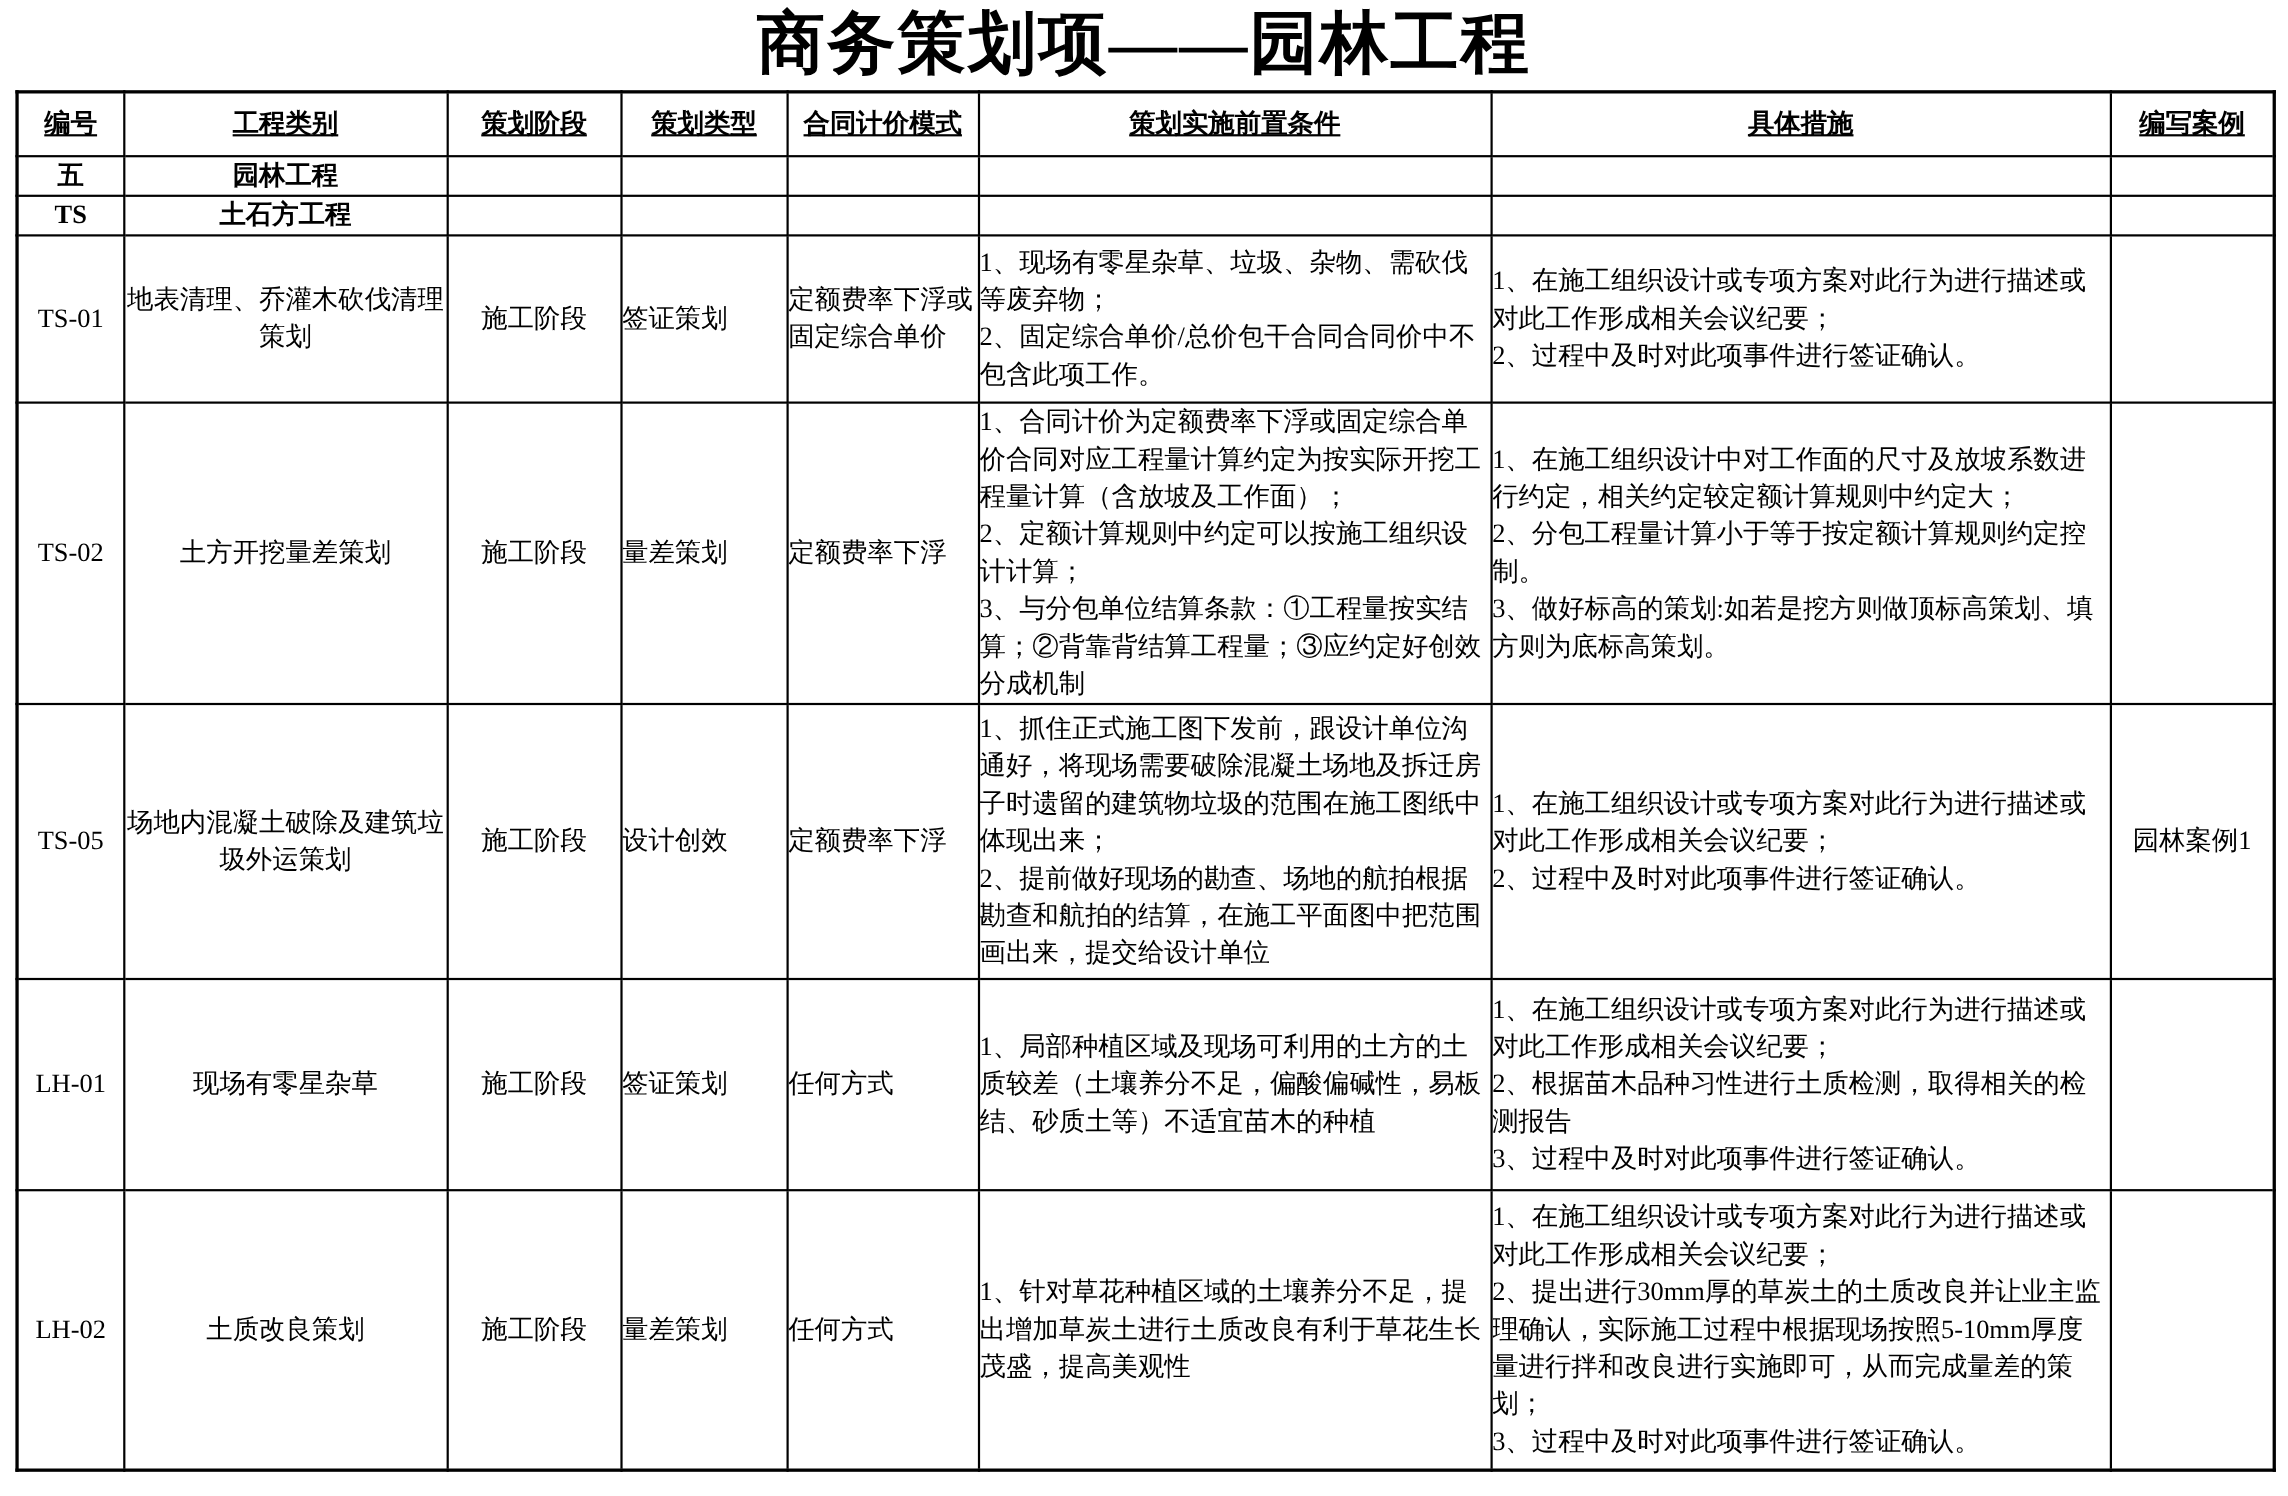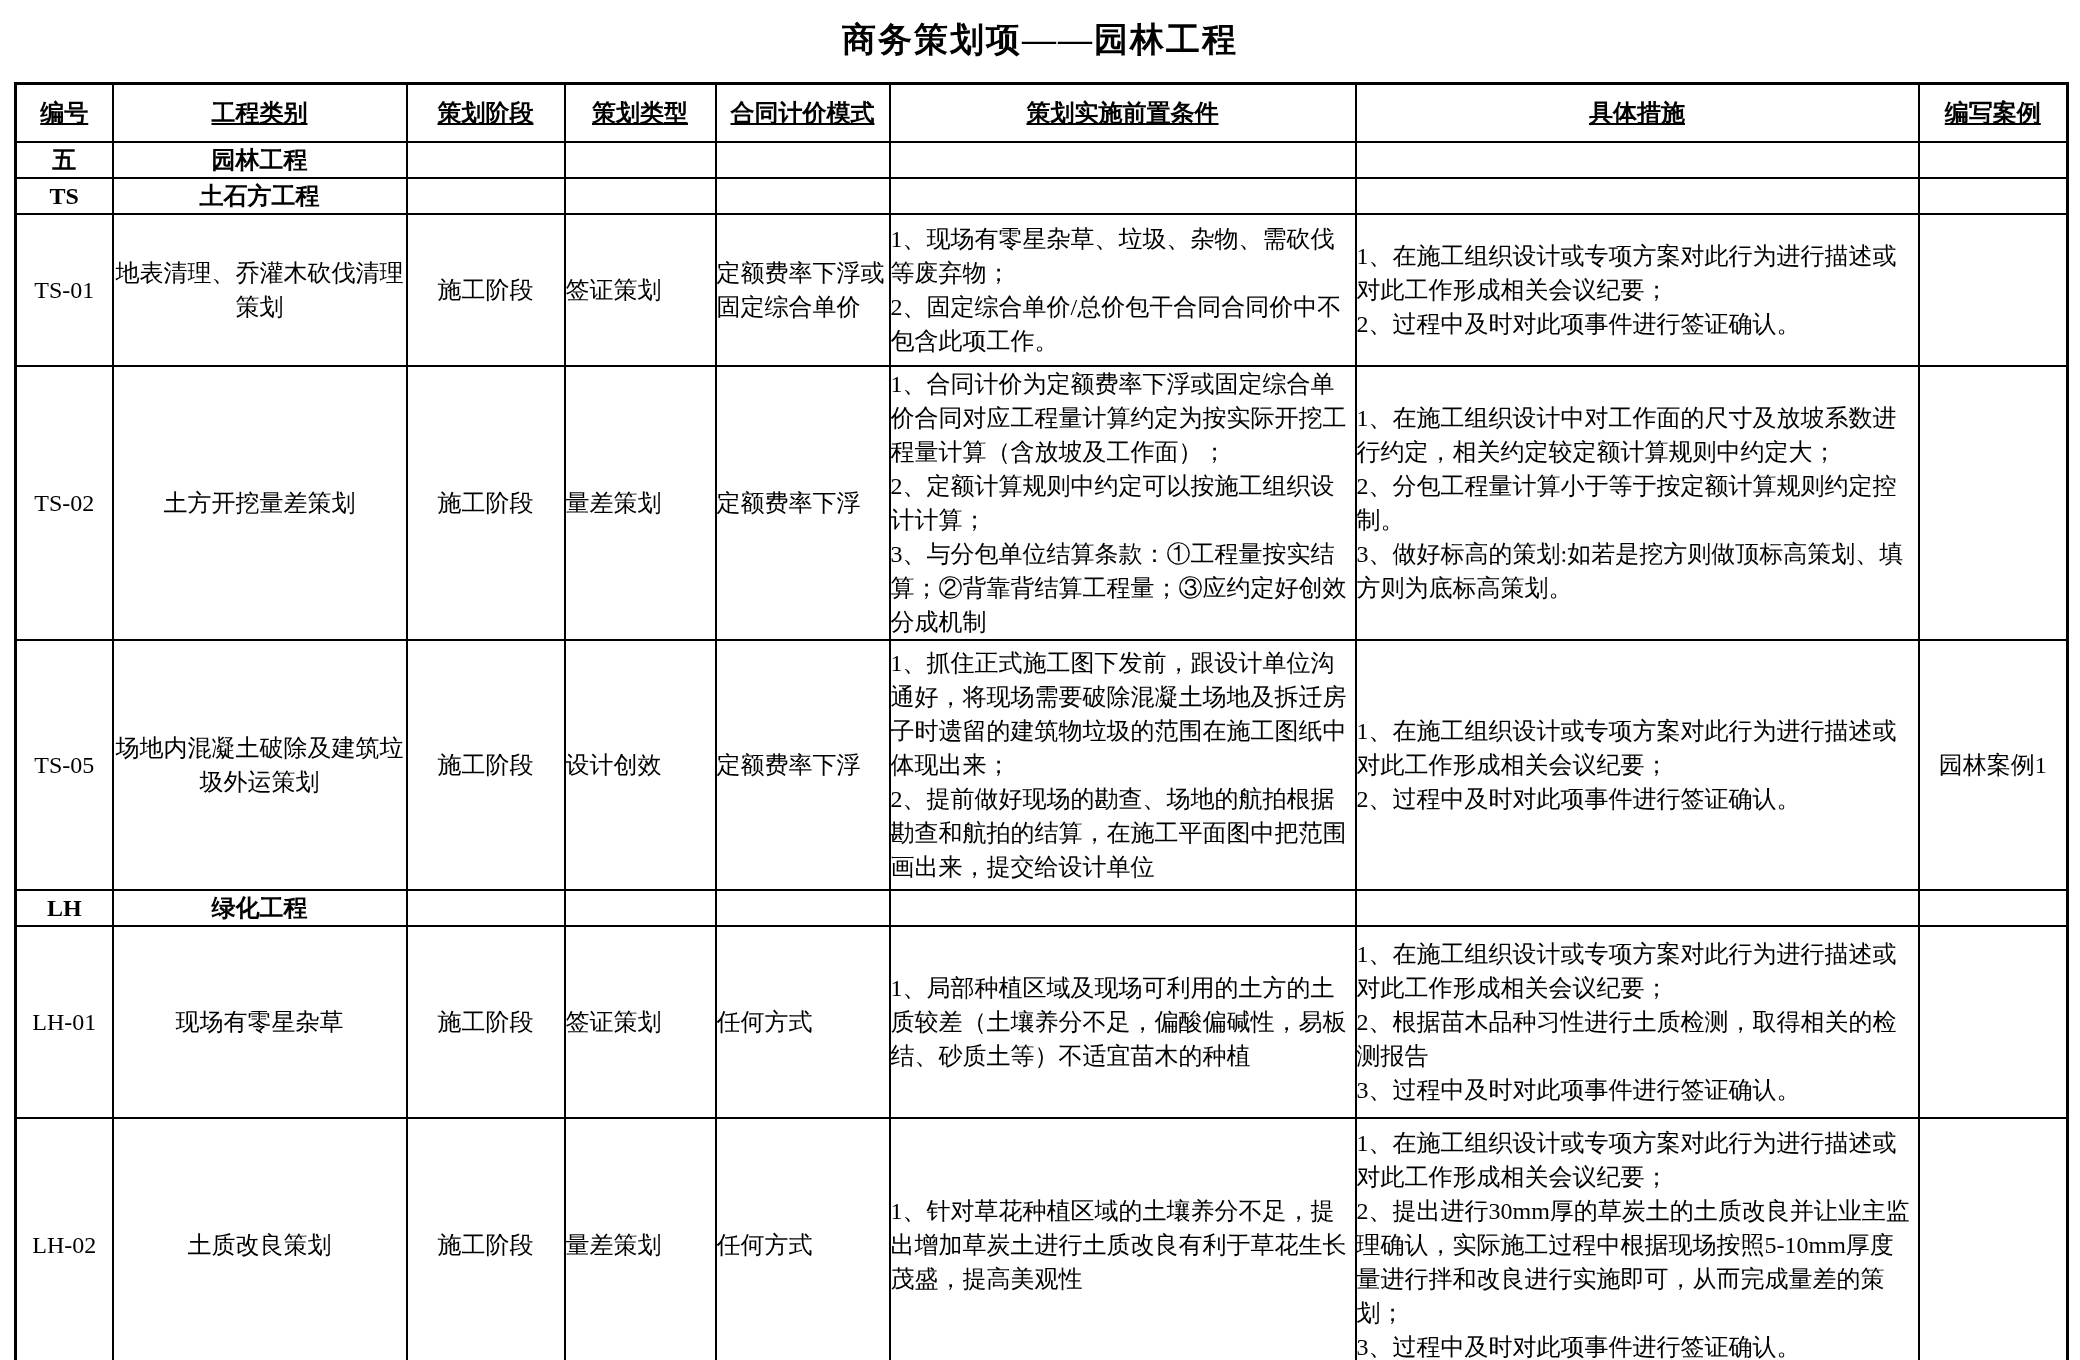--- a/index.html
+++ b/index.html
@@ -3,21 +3,21 @@
 <meta charset="utf-8">
 <style>
   html,body{margin:0;padding:0;background:#ffffff;}
   body{
     width:2080px;height:1360px;overflow:hidden;
     font-family:"Liberation Serif","DejaVu Serif",serif;
     color:#000;
   }
   .page-title{
     text-align:center;
-    font-size:34px;
+    font-size:62px;
     font-weight:bold;
     letter-spacing:2px;
     margin:10px 0 0 0;
     height:72px;
     line-height:60px;
   }
   table.plan{
     border-collapse:collapse;
     table-layout:fixed;
     margin-left:14px;
@@ -130,30 +130,20 @@
     <td class="c-center">施工阶段</td>
     <td class="c-left">设计创效</td>
     <td class="c-left">定额费率下浮</td>
     <td class="c-left">1、抓住正式施工图下发前，跟设计单位沟通好，将现场需要破除混凝土场地及拆迁房子时遗留的建筑物垃圾的范围在施工图纸中体现出来；
 2、提前做好现场的勘查、场地的航拍根据勘查和航拍的结算，在施工平面图中把范围画出来，提交给设计单位</td>
     <td class="c-left">1、在施工组织设计或专项方案对此行为进行描述或对此工作形成相关会议纪要；
 2、过程中及时对此项事件进行签证确认。</td>
     <td class="c-center">园林案例1</td>
   </tr>
 
-  <tr class="r-section">
-    <td>LH</td>
-    <td>绿化工程</td>
-    <td></td>
-        <td></td>
-        <td></td>
-    <td></td>
-        <td></td>
-        <td></td>
-  </tr>
 
   <tr class="r-lh01">
     <td class="c-center">LH-01</td>
     <td class="c-center">现场有零星杂草</td>
     <td class="c-center">施工阶段</td>
     <td class="c-left">签证策划</td>
     <td class="c-left">任何方式</td>
     <td class="c-left">1、局部种植区域及现场可利用的土方的土质较差（土壤养分不足，偏酸偏碱性，易板结、砂质土等）不适宜苗木的种植</td>
     <td class="c-left">1、在施工组织设计或专项方案对此行为进行描述或对此工作形成相关会议纪要；
 2、根据苗木品种习性进行土质检测，取得相关的检测报告

